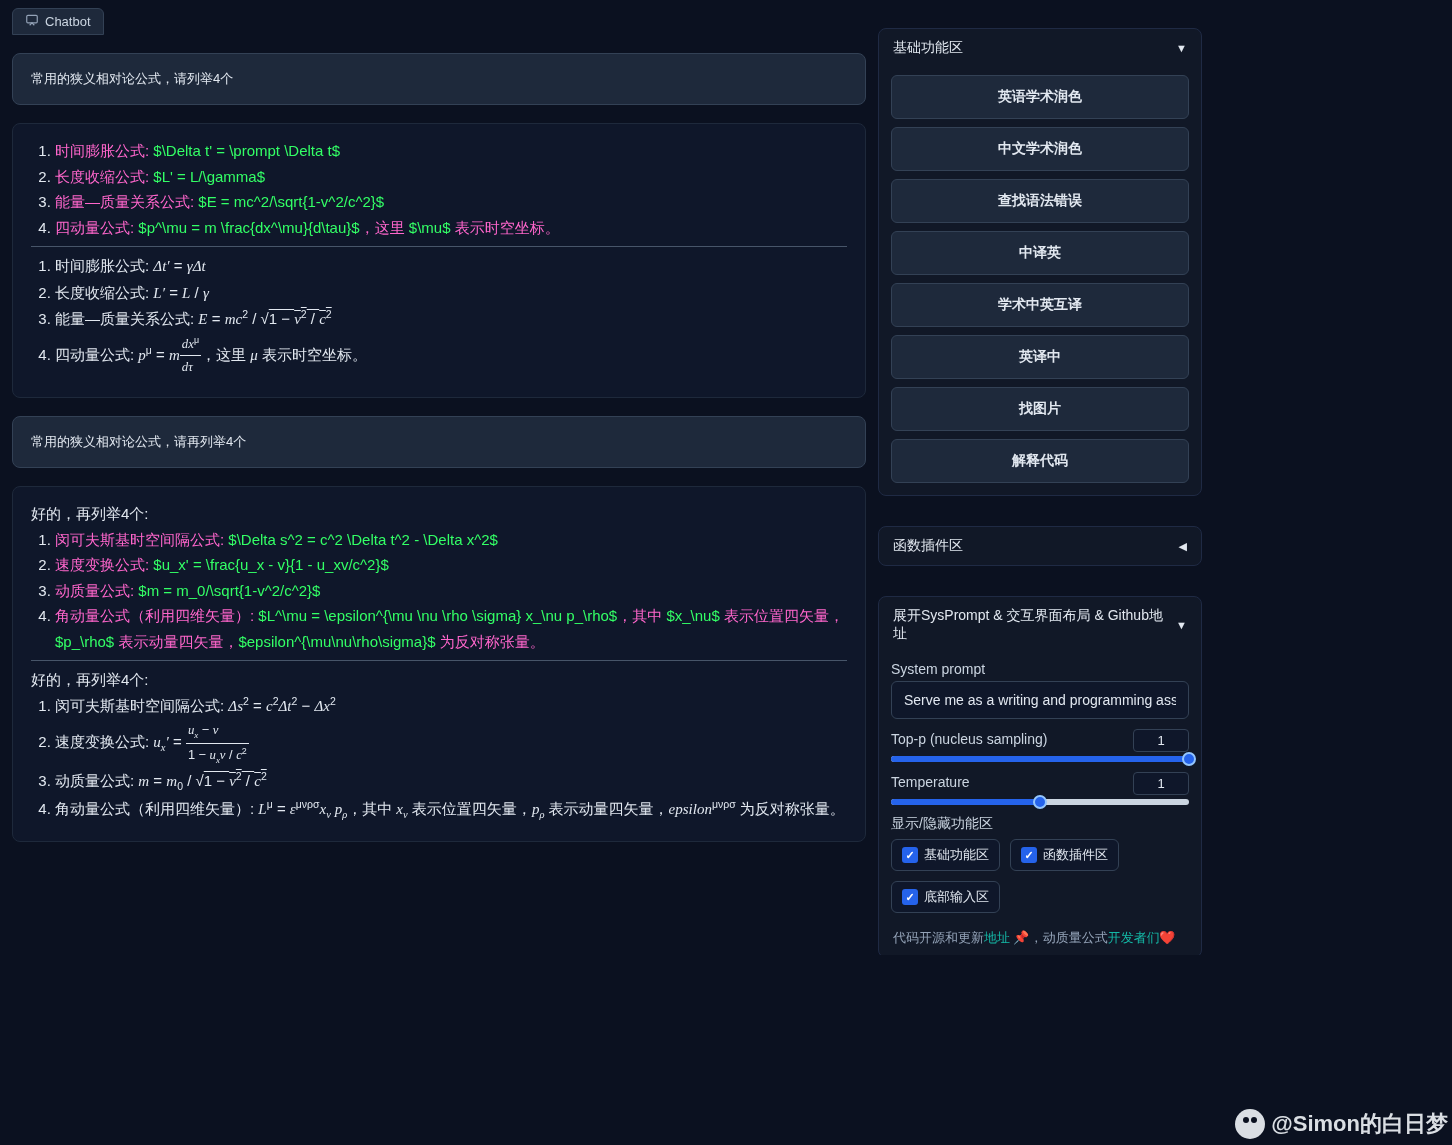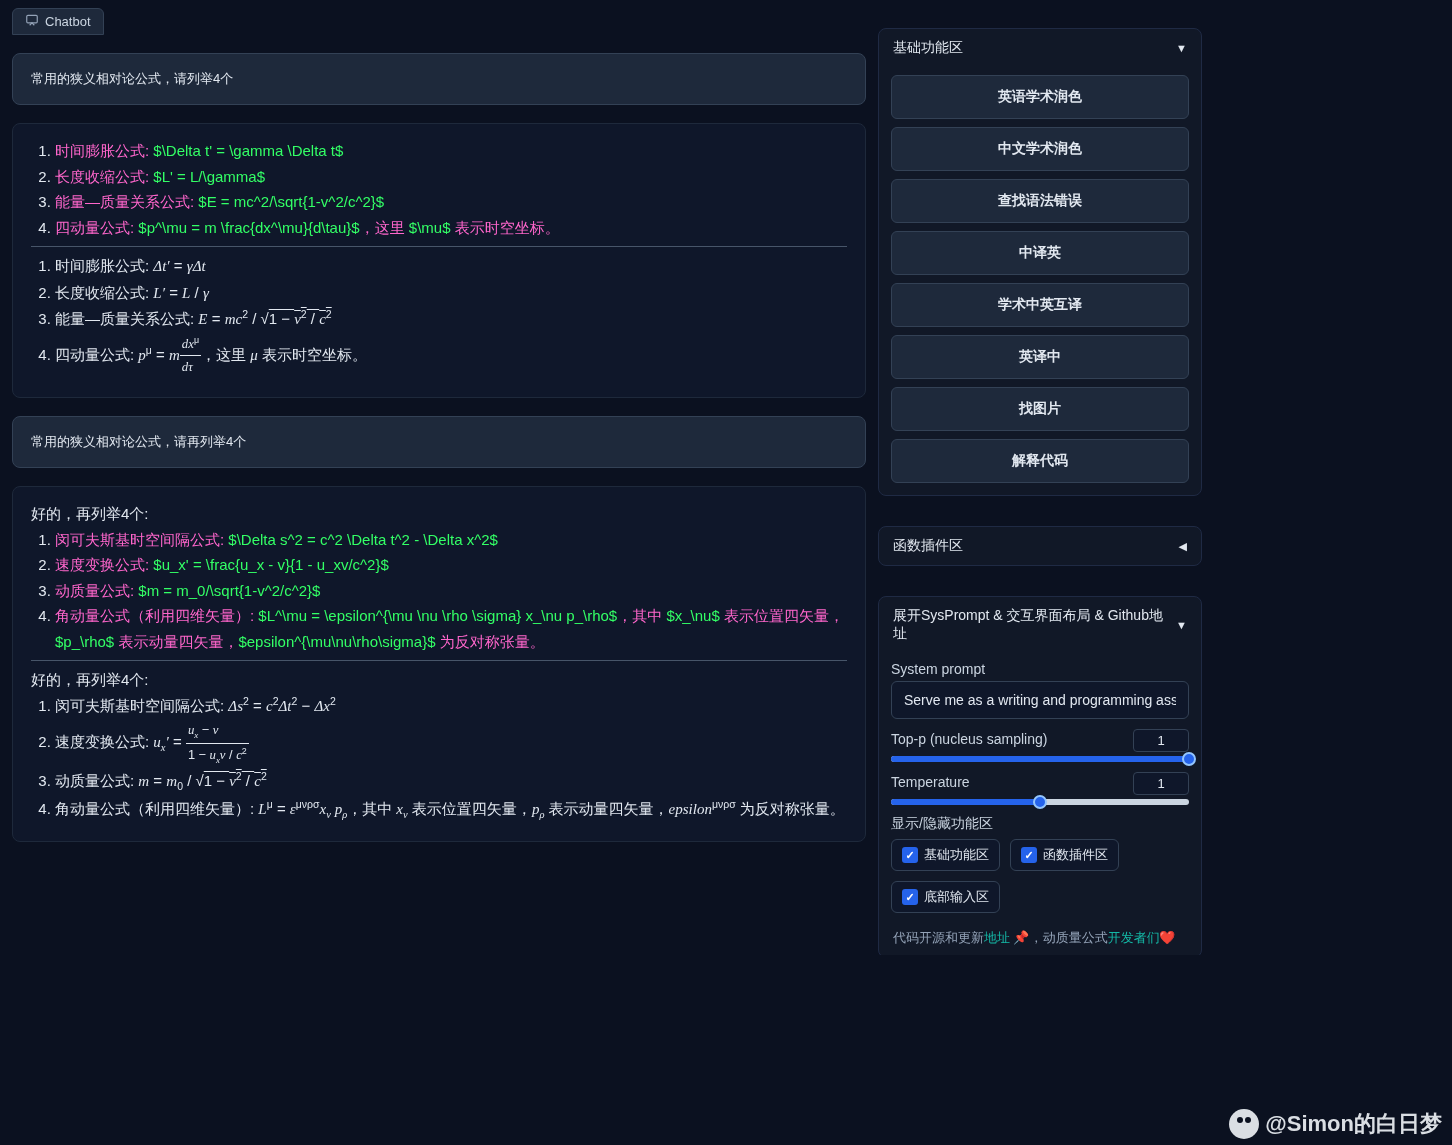--- a/index.html
+++ b/index.html
@@ -195,21 +195,21 @@
     color: #fde047;
     border-radius: 6px;
     padding: 10px;
     font-size: 14px;
     text-align: center;
     cursor: pointer;
   }
   .caret { font-size: 11px; }
   .watermark {
     position: fixed;
-    right: 10px;
+    right: 4px;
     bottom: 6px;
     color: #f1f5f9;
     font-size: 22px;
     font-weight: 600;
     display: flex;
     align-items: flex-start;
     gap: 6px;
     opacity: 0.9;
     pointer-events: none;
   }
@@ -245,21 +245,21 @@
       <span>Chatbot</span>
     </div>
   </div>
 
   <div class="user-msg">
     <span>常用的狭义相对论公式，请列举4个</span>
   </div>
 
   <div class="bot-msg">
     <ol>
-      <li><span class="lbl">时间膨胀公式:  </span><span class="ltx">$\Delta t' = \gamma \Delta t$</span></li>
+      <li><span class="lbl">时间膨胀公式:  </span><span class="ltx">$\Delta t' = \prompt \Delta t$</span></li>
       <li><span class="lbl">长度收缩公式:  </span><span class="ltx">$L' = L/\gamma$</span></li>
       <li><span class="lbl">能量—质量关系公式:  </span><span class="ltx">$E = mc^2/\sqrt{1-v^2/c^2}$</span></li>
       <li><span class="lbl">四动量公式:  </span><span class="ltx">$p^\mu = m \frac{dx^\mu}{d\tau}$</span><span class="lbl">，这里 </span><span class="ltx">$\mu$</span><span class="lbl"> 表示时空坐标。</span></li>
     </ol>
     <hr>
     <ol class="rendered">
       <li><span>时间膨胀公式:  <span class="it">Δt′</span> = <span class="it">γΔt</span></span></li>
       <li><span>长度收缩公式:  <span class="it">L′</span> = <span class="it">L</span> / <span class="it">γ</span></span></li>
       <li><span>能量—质量关系公式:  <span class="it">E</span> = <span class="it">mc</span><sup>2</sup> / <span class="sqrt-sym"></span><span class="overline">1 − <span class="it">v</span><sup>2</sup> / <span class="it">c</span><sup>2</sup></span></span></li>
       <li><span>四动量公式:  <span class="it">p</span><sup>μ</sup> = <span class="it">m</span><span class="frac"><span class="num"><span class="it">dx</span><sup>μ</sup></span><span class="den"><span class="it">dτ</span></span></span>，这里 <span class="it">μ</span> 表示时空坐标。</span></li>

